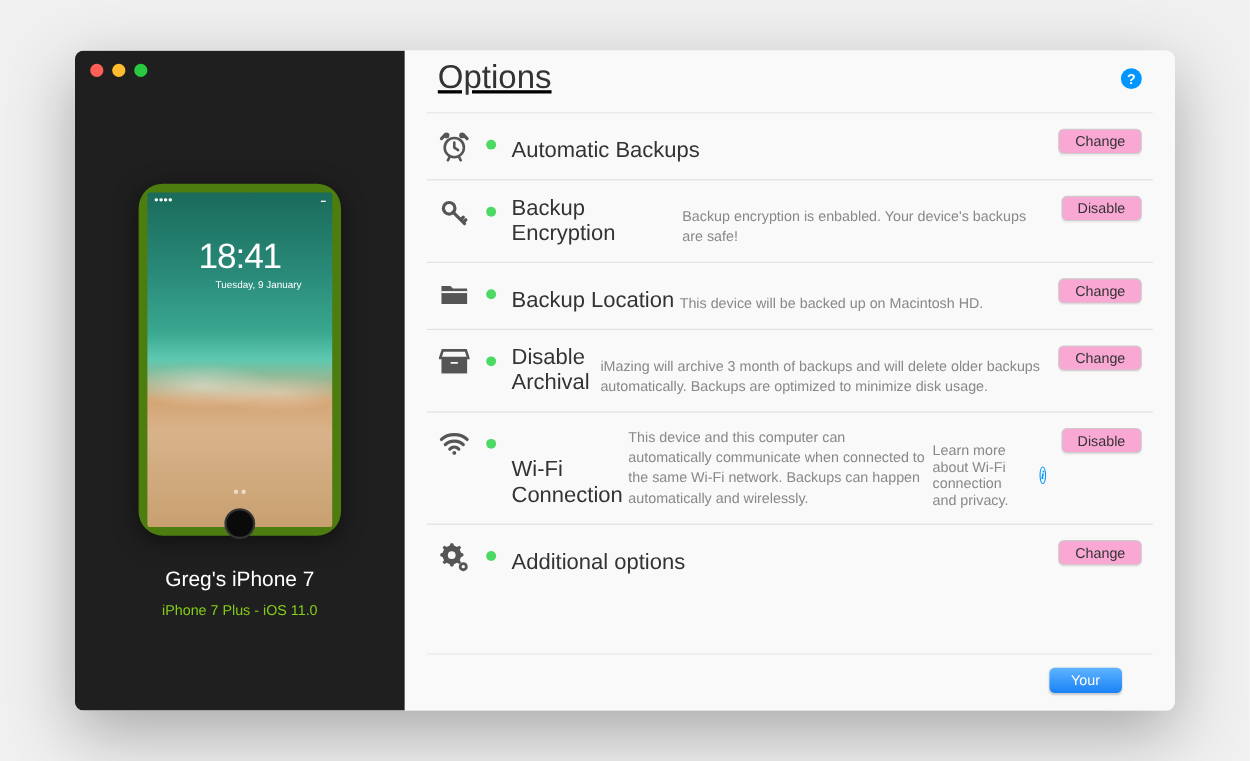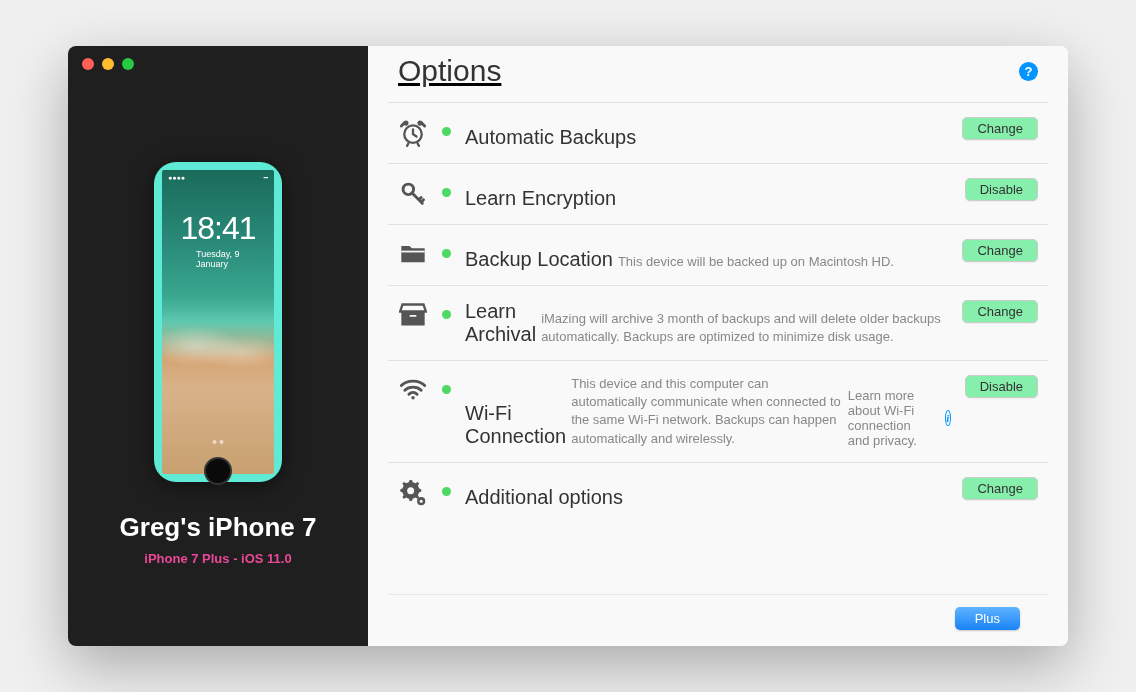--- a/index.html
+++ b/index.html
@@ -47,23 +47,23 @@
     .tl-green { background: #28c840; }
     .phone-container {
       flex: 1;
       display: flex;
       flex-direction: column;
       align-items: center;
       justify-content: center;
       padding: 20px;
     }
     .phone {
-      width: 128px;
+      width: 184px;
       height: 320px;
-      background: #5eead4;
+      background: #4d7c0f;
       border-radius: 22px;
       padding: 8px;
       position: relative;
       box-shadow: 0 4px 20px rgba(0,0,0,0.5);
     }
     .phone-screen {
       width: 100%;
       height: 100%;
       border-radius: 2px;
       background: linear-gradient(180deg, #1a6b5a 0%, #2a8b7a 25%, #3aa890 42%, #5fc8b0 50%, #d4a574 62%, #d8b38a 72%, #c8a070 100%);
@@ -128,29 +128,29 @@
       gap: 3px;
     }
     .phone-bottom-dots span {
       width: 4px;
       height: 4px;
       border-radius: 50%;
       background: rgba(255,255,255,0.6);
     }
     .device-name {
       color: #fff;
-      font-size: 26px;
-      font-weight: 700;
+      font-size: 19px;
+      font-weight: 400;
       margin-top: 30px;
       text-align: right;
     }
     .device-info {
-      color: #ec4899;
-      font-size: 13px;
-      font-weight: 700;
+      color: #84cc16;
+      font-size: 13px;
+      font-weight: 400;
       margin-top: 8px;
       text-align: center;
     }
     .content {
       flex: 1;
       background: #f9f9f9;
       display: flex;
       flex-direction: column;
       padding: 0;
       position: relative;
@@ -248,21 +248,21 @@
       color: #0095ff;
       font-size: 11px;
       font-style: italic;
       font-family: Georgia, serif;
       font-weight: bold;
     }
     .option-action {
       flex-shrink: 0;
     }
     .btn {
-      background: #86efac;
+      background: #f9a8d4;
       border: 1px solid #ccc;
       border-radius: 5px;
       padding: 3px 14px;
       font-size: 13px;
       color: #333;
       cursor: pointer;
       box-shadow: 0 1px 1px rgba(0,0,0,0.05);
     }
     .footer {
       padding: 12px 28px 16px;
@@ -344,21 +344,22 @@
 
       <div class="option-row">
         <div class="option-icon">
           <svg width="28" height="28" viewBox="0 0 24 24" fill="#555">
               <circle cx="8" cy="8" r="4.5" fill="none" stroke="#555" stroke-width="2.5"></circle>
               <path d="M11 11 L20 20 M17 17 L19 15 M19 19 L21 17" stroke="#555" stroke-width="2.5" stroke-linecap="round"></path>
             </svg>
         </div>
         <div class="status-dot"></div>
         <div class="option-body">
-          <div class="option-title">Learn Encryption</div>
+          <div class="option-title">Backup Encryption</div>
+          <div class="option-desc">Backup encryption is enbabled. Your device's backups are safe!</div>
         </div>
         <div class="option-action">
           <button class="btn">Disable</button>
         </div>
       </div>
 
       <div class="option-row">
         <div class="option-icon">
           <svg width="28" height="24" viewBox="0 0 24 20" fill="#555">
               <path d="M2 4 L9 4 L11 6 L22 6 L22 18 L2 18 Z" fill="#555"></path>
@@ -378,21 +379,21 @@
       <div class="option-row">
         <div class="option-icon">
           <svg width="28" height="26" viewBox="0 0 24 22" fill="#555">
               <path d="M3 2 L21 2 L23 8 L1 8 Z" fill="none" stroke="#555" stroke-width="2"></path>
               <rect x="2" y="8" width="20" height="12" fill="#555"></rect>
               <rect x="9" y="11" width="6" height="1.5" fill="#f9f9f9" rx="0.75"></rect>
             </svg>
         </div>
         <div class="status-dot"></div>
         <div class="option-body">
-          <div class="option-title">Learn Archival</div>
+          <div class="option-title">Disable Archival</div>
           <div class="option-desc">iMazing will archive 3 month of backups and will delete older backups automatically. Backups are optimized to minimize disk usage.</div>
         </div>
         <div class="option-action">
           <button class="btn">Change</button>
         </div>
       </div>
 
       <div class="option-row">
         <div class="option-icon">
           <svg width="28" height="24" viewBox="0 0 24 20" fill="none" stroke="#555" stroke-width="2.5" stroke-linecap="round">
@@ -431,16 +432,16 @@
 
         </div>
         <div class="option-action">
           <button class="btn">Change</button>
         </div>
       </div>
 
     </div>
 
     <div class="footer">
-      <button class="btn-primary">Plus</button>
+      <button class="btn-primary">Your</button>
     </div>
   </div>
 </div>
 
 </body></html>

